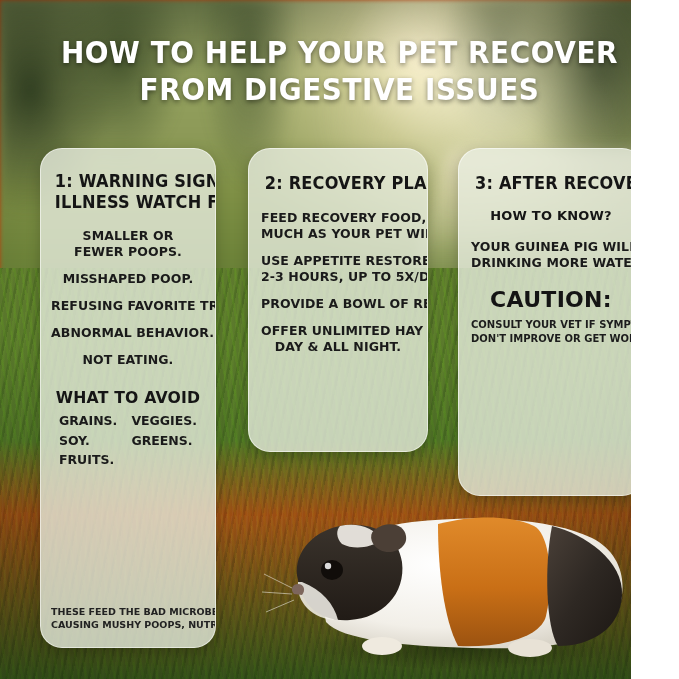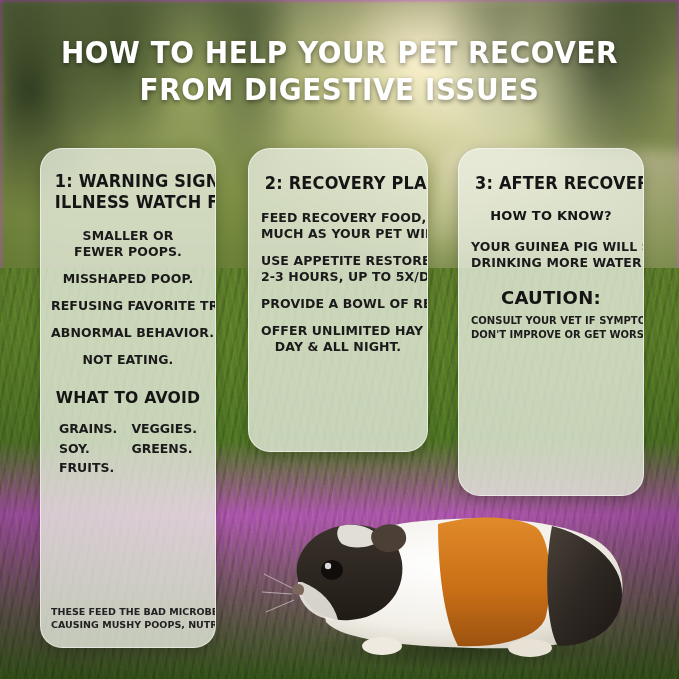--- a/index.html
+++ b/index.html
@@ -8,24 +8,24 @@
   }
   body {
     width: 679px;
     height: 679px;
     font-family: "Liberation Sans", sans-serif;
     overflow: hidden;
   }
 
   #poster {
     position: relative;
-    width: 679px;
+    width: 631px;
     height: 679px;
     overflow: hidden;
-    background: #d946ef;
+    background: #c2410c;
   }
 
   
   .bg-sky {
     position: absolute;
     left: 0; top: 0;
     width: 679px; height: 330px;
     background:
       radial-gradient(circle at 62% 18%, rgba(255,245,210,0.95) 0%, rgba(255,240,190,0.45) 16%, rgba(255,235,180,0.0) 42%),
       linear-gradient(to bottom,
@@ -164,21 +164,21 @@
     font-family: "DejaVu Sans", sans-serif;
     font-weight: bold;
     font-size: 16.5px;
     letter-spacing: 0.2px;
     text-transform: uppercase;
     color: #151515;
     transform: scaleX(0.95);
   }
 
   .two-col {
-    margin-top: 12px;
+    margin-top: 4px;
     display: flex;
     justify-content: center;
     gap: 14px;
     font-family: "DejaVu Sans", sans-serif;
     font-weight: bold;
     font-size: 12.5px;
     line-height: 1.55;
     text-transform: uppercase;
     color: #1a1a1a;
   }
@@ -205,21 +205,21 @@
     font-weight: bold;
     font-size: 13px;
     letter-spacing: 0.2px;
     text-transform: uppercase;
     color: #151515;
   }
   .c3-caution {
     margin-top: 16px;
     font-family: "DejaVu Sans", sans-serif;
     font-weight: bold;
-    font-size: 18px;
+    font-size: 22px;
     letter-spacing: 0.3px;
     text-transform: uppercase;
     color: #141414;
   }
   .c3-caution-body {
     margin-top: 6px;
     font-family: "DejaVu Sans", sans-serif;
     font-weight: bold;
     font-size: 10px;
     line-height: 1.4;

